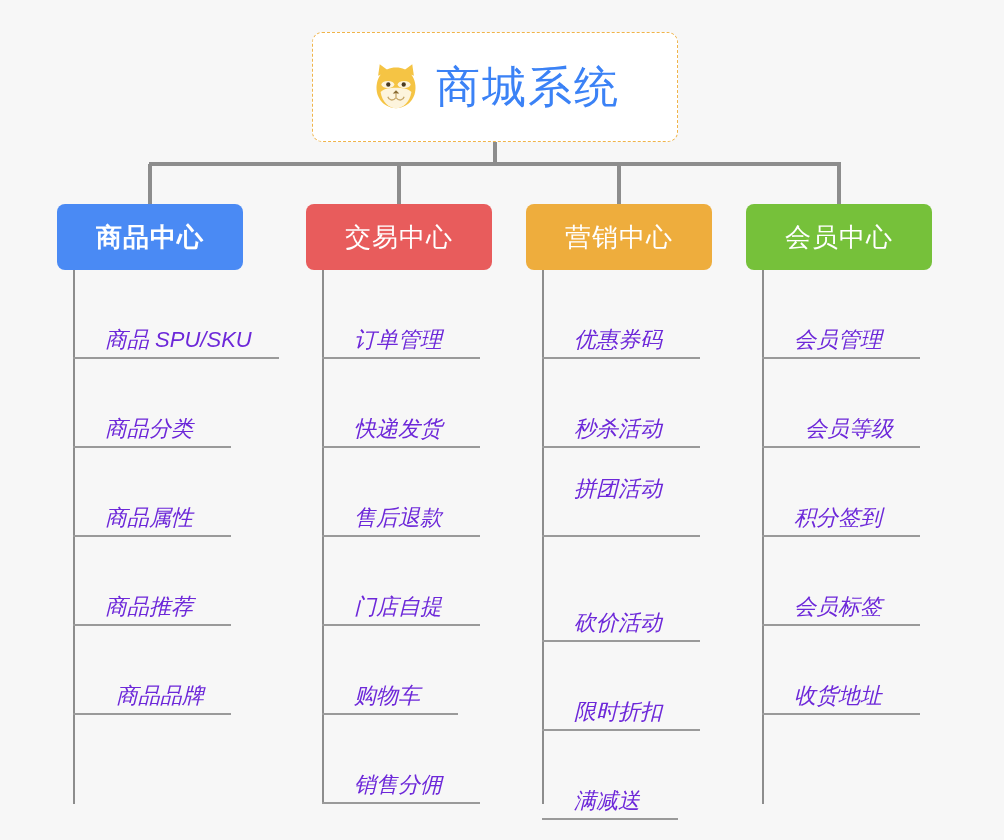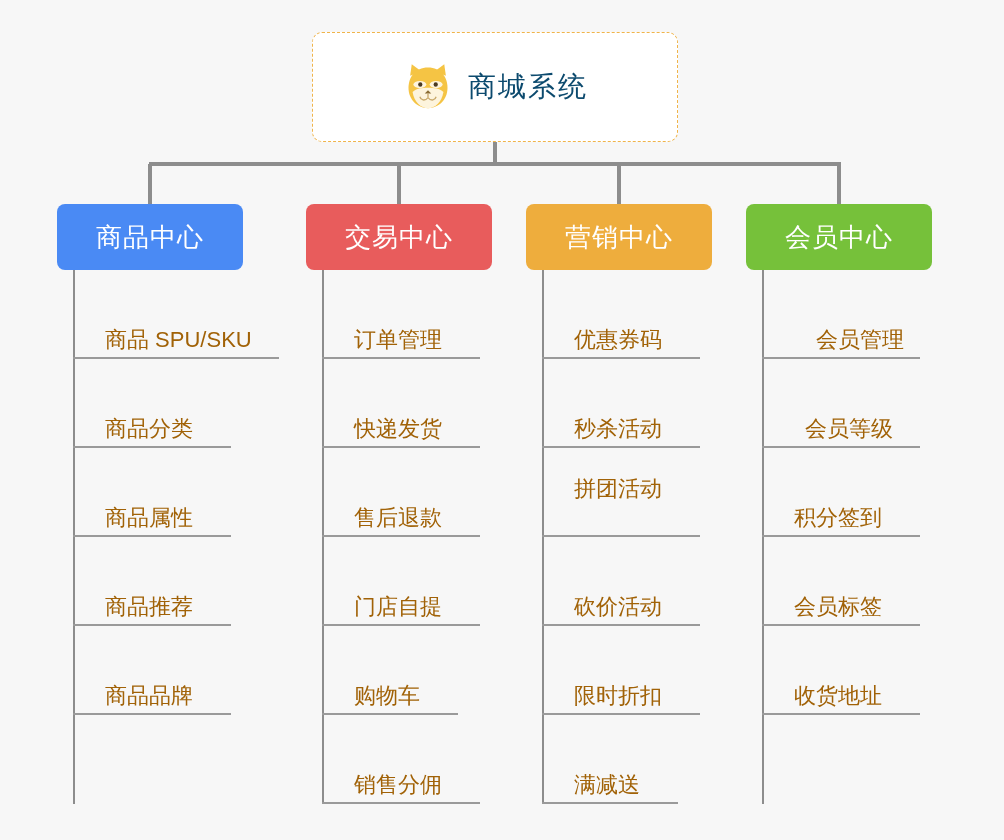--- a/index.html
+++ b/index.html
@@ -36,23 +36,23 @@
     justify-content: center;
     gap: 14px;
   }
   .root-logo {
     width: 52px;
     height: 52px;
     flex: 0 0 52px;
     display: block;
   }
   .root-title {
-    font-size: 28px;
+    font-size: 44px;
     line-height: 1;
-    color: #0c4a6e;
+    color: #3b82f6;
     letter-spacing: 2px;
     white-space: nowrap;
   }
 
   
   .conn {
     position: absolute;
     background: #8d8d8d;
   }
   .conn-v { width: 4px; }
@@ -104,24 +104,25 @@
     position: relative;
     height: 89px;
     box-sizing: border-box;
     display: flex;
     align-items: flex-end;
     border-bottom: 2px solid #9a9a9a;
     padding: 0 0 4px 0;
   }
   .leaf-label {
     font-size: 22px;
-    color: #a16207;
+    color: #6d28d9;
     white-space: nowrap;
     padding: 0 16px 0 32px;
     line-height: 1.2;
+    font-style: italic;
   }
 </style>
 </head>
 <body>
 
 <div id="mindmap">
 
   <div class="root-node">
     <svg class="root-logo" viewBox="0 0 64 64">
 
@@ -145,38 +146,38 @@
       <path d="M32 45 C36 50 41 48 42 44" stroke="#c8a86a" stroke-width="1.6" fill="none"></path>
     </svg>
     <span class="root-title">商城系统</span>
   </div>
 
   <div class="conn conn-v stem"></div>
   <div class="conn conn-h bus"></div>
 
   <div id="branches-layer">
       <div class="conn conn-v" style="left: 148px; top: 164px; height: 40px;"></div>
-      <div class="cat-box" style="left: 57px; width: 186px; background: rgb(74, 138, 244);">
+      <div class="cat-box" style="left: 57px; width: 186px; background: rgb(74, 138, 244); font-weight: bold;">
         <span>商品中心</span>
       </div>
       <div class="leaf-list" style="left: 73px;">
         <div class="leaf-spine" style="height: 534px;"></div>
         <div class="leaf-item" style="width: 206px;">
           <span class="leaf-label">商品 SPU/SKU</span>
         </div>
         <div class="leaf-item" style="width: 158px;">
           <span class="leaf-label">商品分类</span>
         </div>
         <div class="leaf-item" style="width: 158px;">
           <span class="leaf-label">商品属性</span>
         </div>
         <div class="leaf-item" style="width: 158px;">
           <span class="leaf-label">商品推荐</span>
         </div>
-        <div class="leaf-item" style="width: 158px;">
+        <div class="leaf-item" style="width: 158px; justify-content: center;">
           <span class="leaf-label">商品品牌</span>
         </div>
       </div>
       <div class="conn conn-v" style="left: 397px; top: 164px; height: 40px;"></div>
       <div class="cat-box" style="left: 306px; width: 186px; background: rgb(232, 92, 92);">
         <span>交易中心</span>
       </div>
       <div class="leaf-list" style="left: 322px;">
         <div class="leaf-spine" style="height: 534px;"></div>
         <div class="leaf-item" style="width: 158px;">
@@ -206,37 +207,37 @@
         <div class="leaf-spine" style="height: 534px;"></div>
         <div class="leaf-item" style="width: 158px;">
           <span class="leaf-label">优惠券码</span>
         </div>
         <div class="leaf-item" style="width: 158px;">
           <span class="leaf-label">秒杀活动</span>
         </div>
         <div class="leaf-item" style="width: 158px; align-items: center;">
           <span class="leaf-label">拼团活动</span>
         </div>
-        <div class="leaf-item" style="width: 158px;">
+        <div class="leaf-item" style="width: 158px; margin-top: 16px;">
           <span class="leaf-label">砍价活动</span>
         </div>
         <div class="leaf-item" style="width: 158px;">
           <span class="leaf-label">限时折扣</span>
         </div>
         <div class="leaf-item" style="width: 136px;">
           <span class="leaf-label">满减送</span>
         </div>
       </div>
       <div class="conn conn-v" style="left: 837px; top: 164px; height: 40px;"></div>
       <div class="cat-box" style="left: 746px; width: 186px; background: rgb(118, 193, 58);">
         <span>会员中心</span>
       </div>
       <div class="leaf-list" style="left: 762px;">
         <div class="leaf-spine" style="height: 534px;"></div>
-        <div class="leaf-item" style="width: 158px; justify-content: flex-end;">
+        <div class="leaf-item" style="width: 158px;">
           <span class="leaf-label">会员管理</span>
         </div>
         <div class="leaf-item" style="width: 158px; justify-content: center;">
           <span class="leaf-label">会员等级</span>
         </div>
         <div class="leaf-item" style="width: 158px;">
           <span class="leaf-label">积分签到</span>
         </div>
         <div class="leaf-item" style="width: 158px;">
           <span class="leaf-label">会员标签</span>

